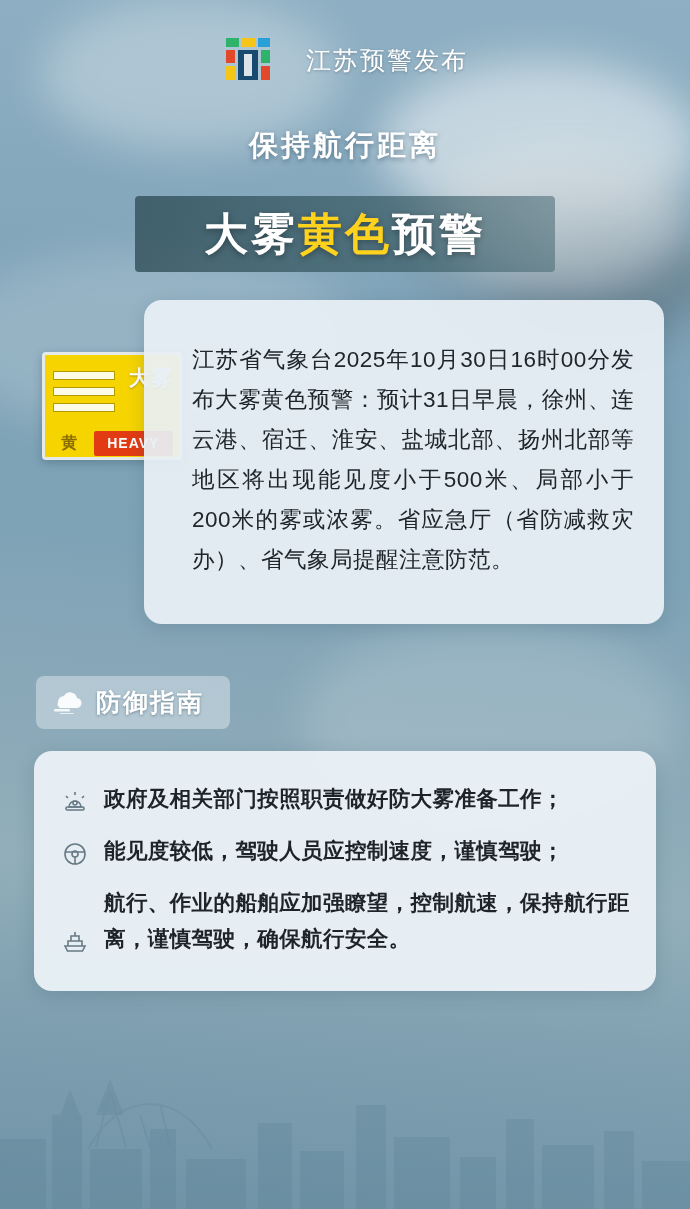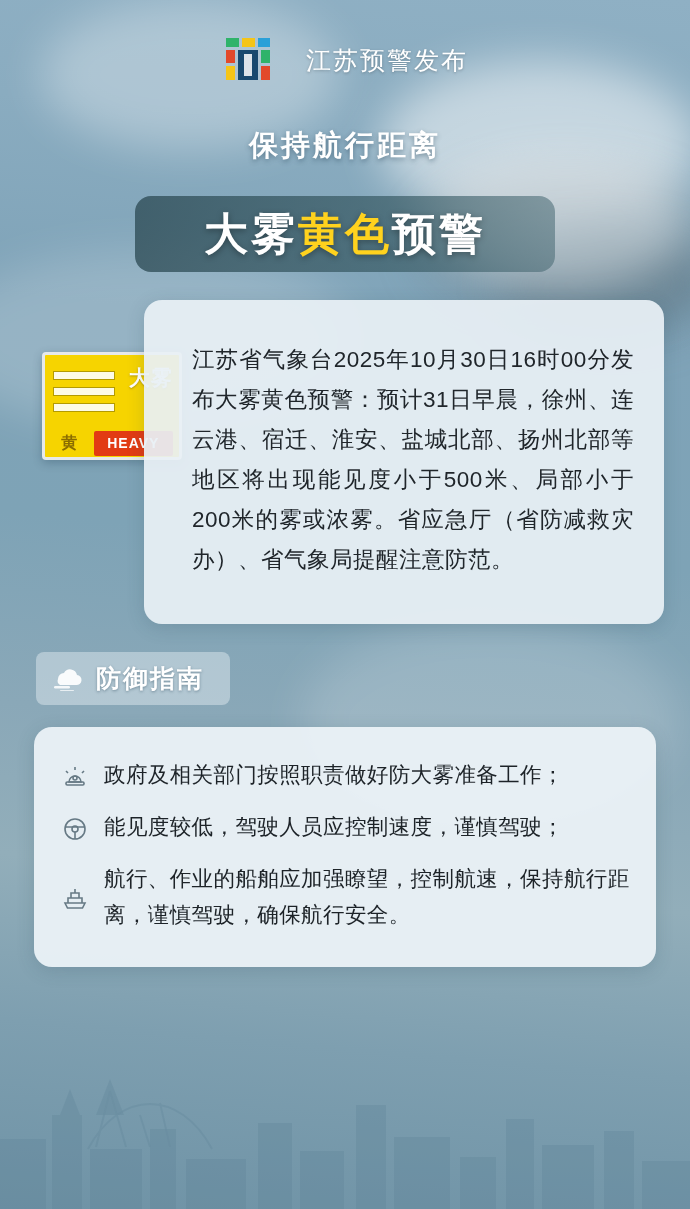--- a/index.html
+++ b/index.html
@@ -75,21 +75,21 @@
     text-shadow: 0 2px 5px rgba(30,60,80,0.45);
   }
 
   
   .headline-wrap {
     position: relative;
     margin: 30px auto 0;
     width: 420px;
     height: 76px;
     background: linear-gradient(90deg, rgba(46,76,86,0.78) 0%, rgba(58,92,102,0.72) 60%, rgba(70,104,114,0.55) 100%);
-    border-radius: 16px;
+    border-radius: 4px;
     display: flex;
     align-items: center;
     justify-content: center;
   }
   .headline {
     font-size: 44px;
     font-weight: 800;
     letter-spacing: 3px;
     color: #ffffff;
     text-shadow: 0 2px 6px rgba(0,0,0,0.35);
@@ -182,23 +182,23 @@
     text-align: center;
     line-height: 25px;
     height: 25px;
     border-radius: 2px;
     margin-right: 6px;
   }
 
   
   .guide-head {
     position: relative;
-    margin: 28px 0 0 36px;
+    margin: 52px 0 0 36px;
     display: inline-flex;
-    align-items: flex-end;
+    align-items: center;
     gap: 12px;
     padding: 10px 26px 10px 14px;
     background: rgba(230,239,244,0.45);
     border-radius: 8px;
   }
   .guide-head-title {
     font-size: 25px;
     font-weight: 700;
     color: #ffffff;
     letter-spacing: 2px;
@@ -208,23 +208,24 @@
   .guide-card {
     position: relative;
     margin: 22px 34px 0 34px;
     background: rgba(237,243,247,0.93);
     border-radius: 18px;
     padding: 30px 26px 34px 26px;
     box-shadow: 0 4px 18px rgba(40,70,90,0.18);
   }
   .guide-item {
     display: flex;
-    align-items: center;
+    align-items: flex-end;
     gap: 14px;
     margin-bottom: 16px;
+    font-weight: bold;
   }
   .guide-item:last-child { margin-bottom: 0; }
   .guide-icon {
     flex: 0 0 auto;
     width: 30px; height: 30px;
     margin-top: 4px;
     opacity: 0.75;
   }
   .guide-text {
     font-size: 21.5px;

